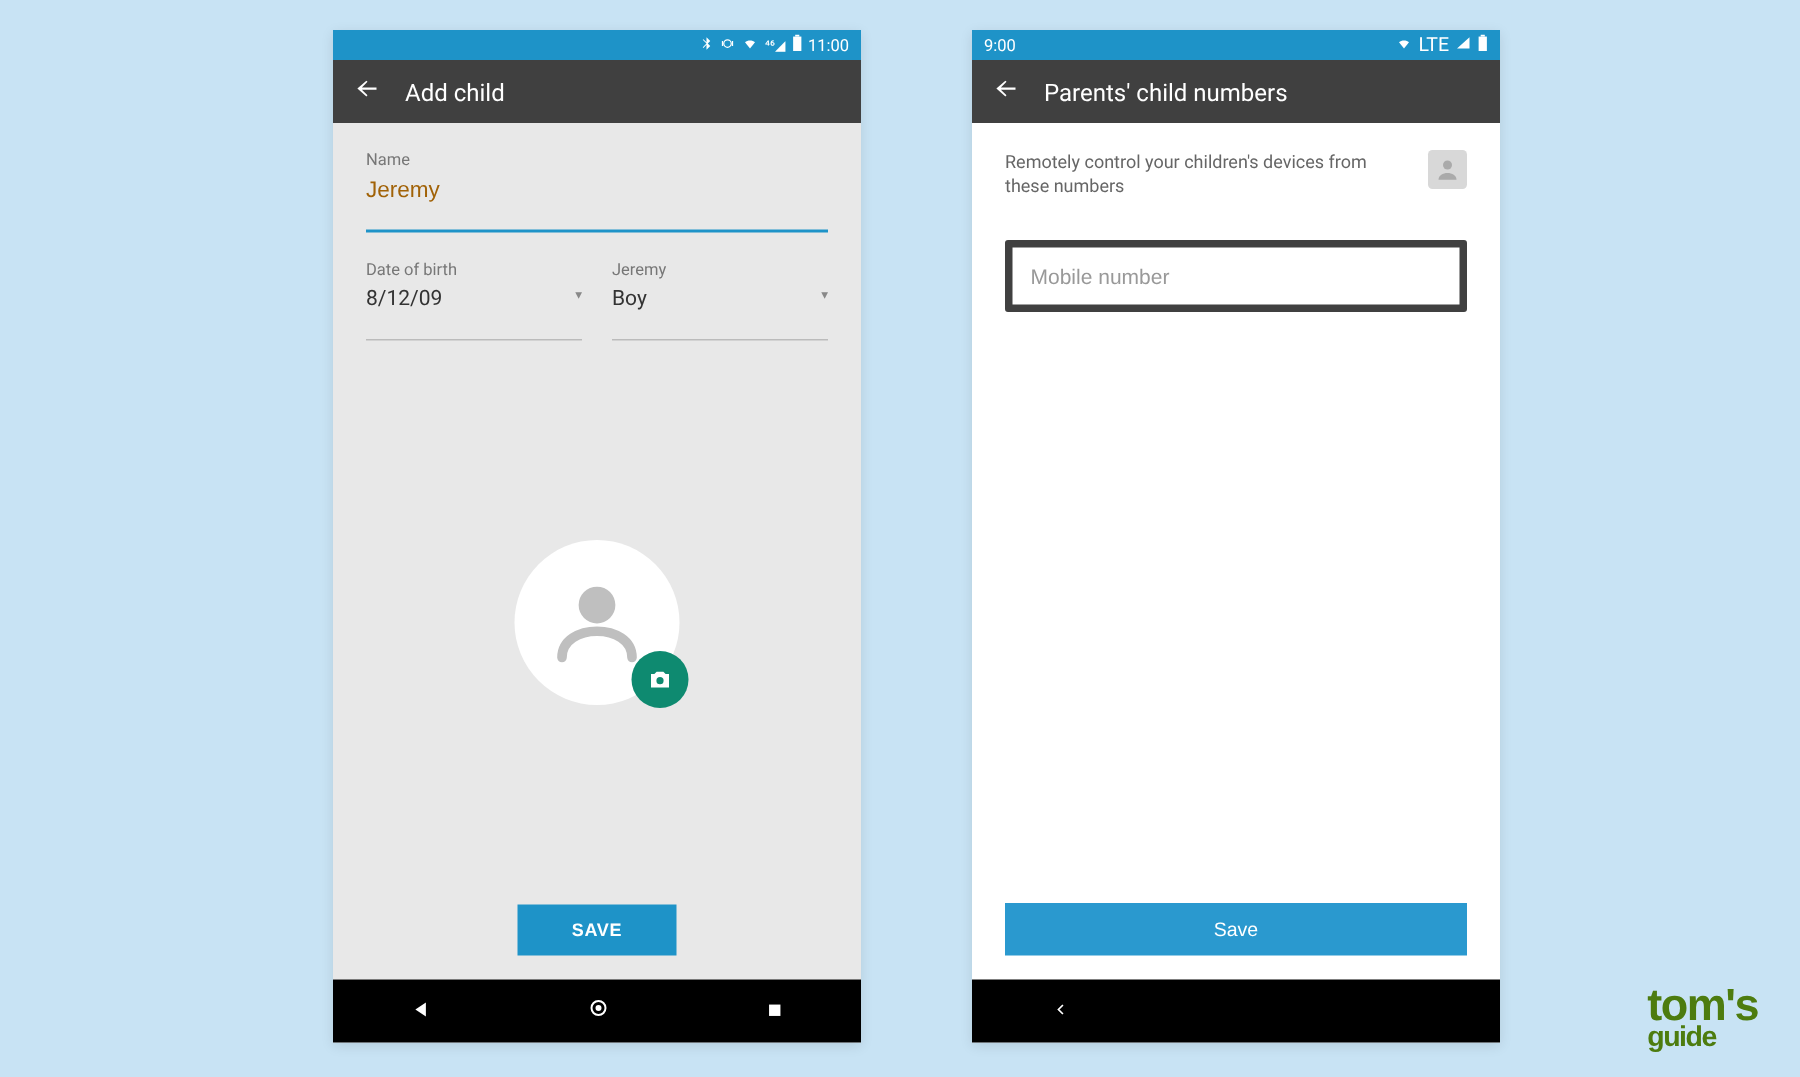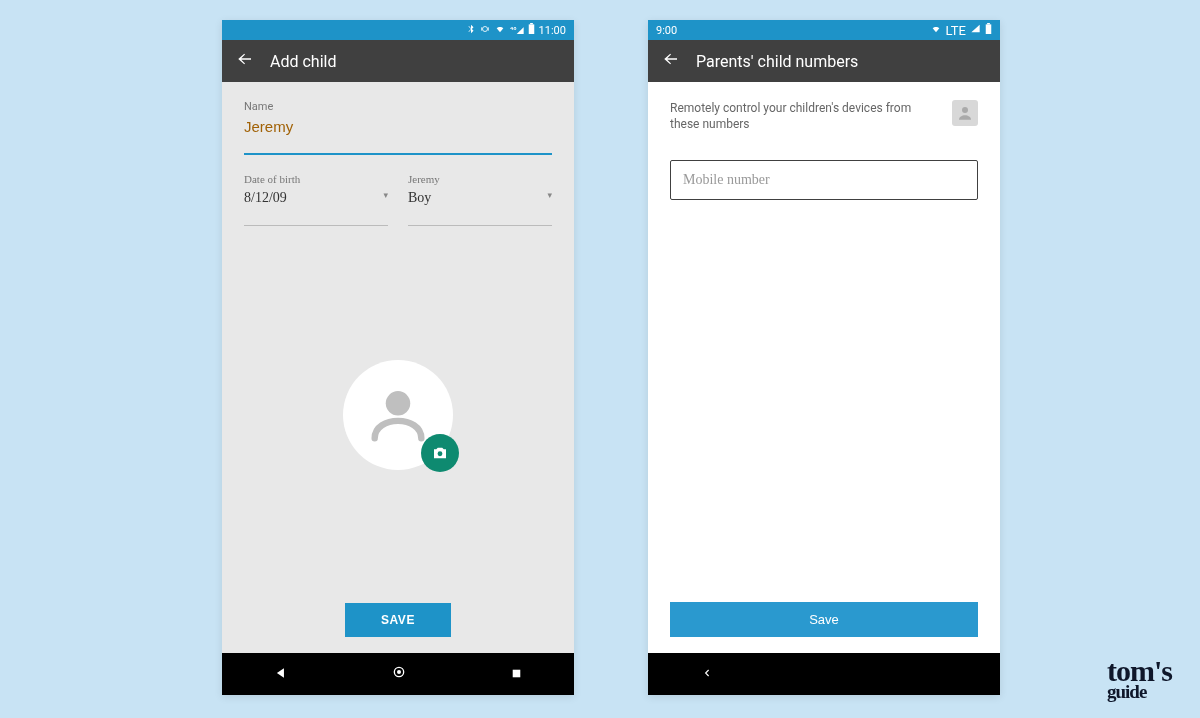--- a/index.html
+++ b/index.html
@@ -65,21 +65,21 @@
     background: transparent;
     font-size: 15px;
     color: #a16207;
     padding: 2px 0 18px 0;
     width: 100%;
     outline: none;
   }
   .text-input.caret { border-bottom-color: #1e93c8; }
 
   .row2 { display: flex; gap: 20px; margin-top: 18px; }
-  .col { flex: 1; font-family: Liberation Serif, serif; }
+  .col { flex: 1; }
   .dropdown-val {
     font-size: 14px;
     color: #333;
     border-bottom: 1px solid #bbb;
     padding: 2px 0 19px 0;
     display: flex;
     justify-content: space-between;
     align-items: flex-start;
     cursor: pointer;
   }
@@ -150,40 +150,39 @@
   .nav-btn { cursor: pointer; }
 
   .info-row { display: flex; gap: 15px; align-items: flex-start; margin-bottom: 28px; }
   .info-text { font-size: 12px; color: #666; line-height: 1.35; flex: 1; }
   .avatar-small {
     width: 26px; height: 26px; background: #d8d8d8; border-radius: 3px;
     display:flex; align-items:center; justify-content:center;
   }
 
   .mobile-input {
-    border: 1px solid #404040;
+    border: 5px solid #404040;
     border-radius: 2px;
     padding: 11px 12px;
     font-size: 14px;
     color: #333;
     width: 100%;
     outline: none;
-    font-family: Liberation Serif, serif;
   }
   .mobile-input::placeholder { color: #999; }
 
   .watermark {
     position: absolute;
     right: 28px;
     bottom: 18px;
-    color: #0f172a;
+    color: #4d7c0f;
     font-weight: 800;
     font-size: 30px;
     line-height: 0.85;
-    font-family: Liberation Serif, serif;
+    font-family: Liberation Sans, sans-serif;
     letter-spacing: -1px;
   }
   .watermark .l2 { font-size: 19px; }
 
   .pill { width: 30px; height: 6px; background:#fff; border-radius:4px; }
 </style>
 </head>
 <body>
 
 <div class="phone phone-left">

